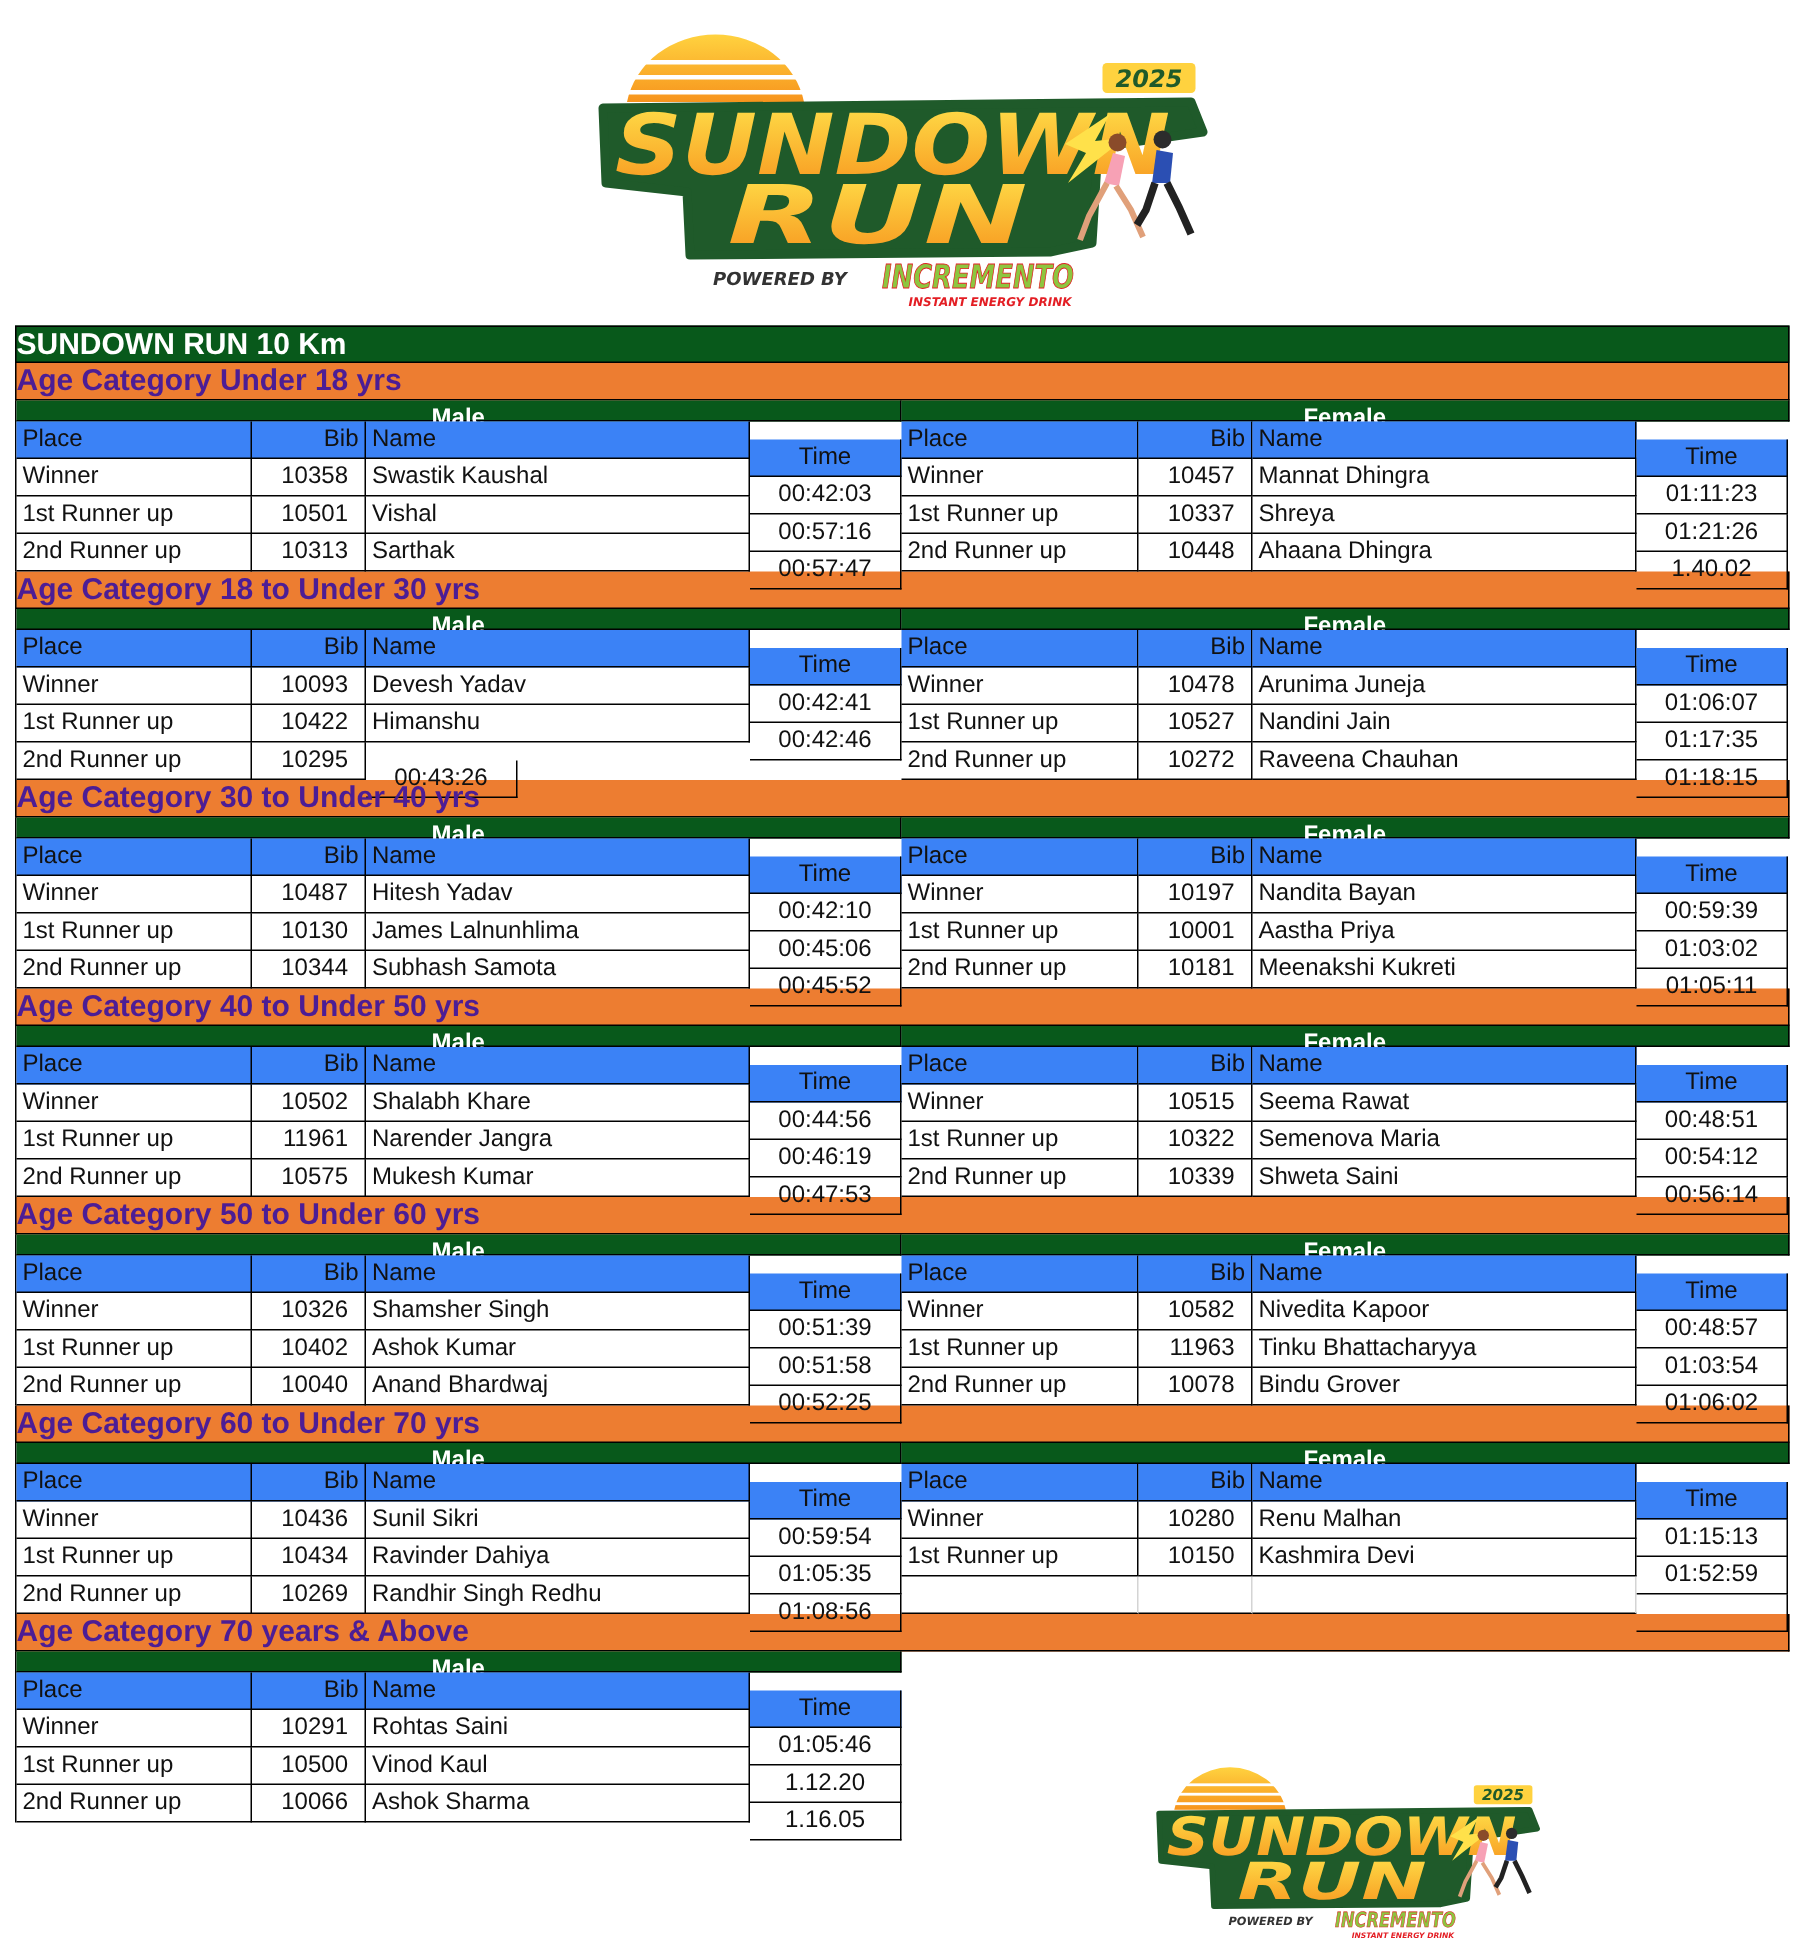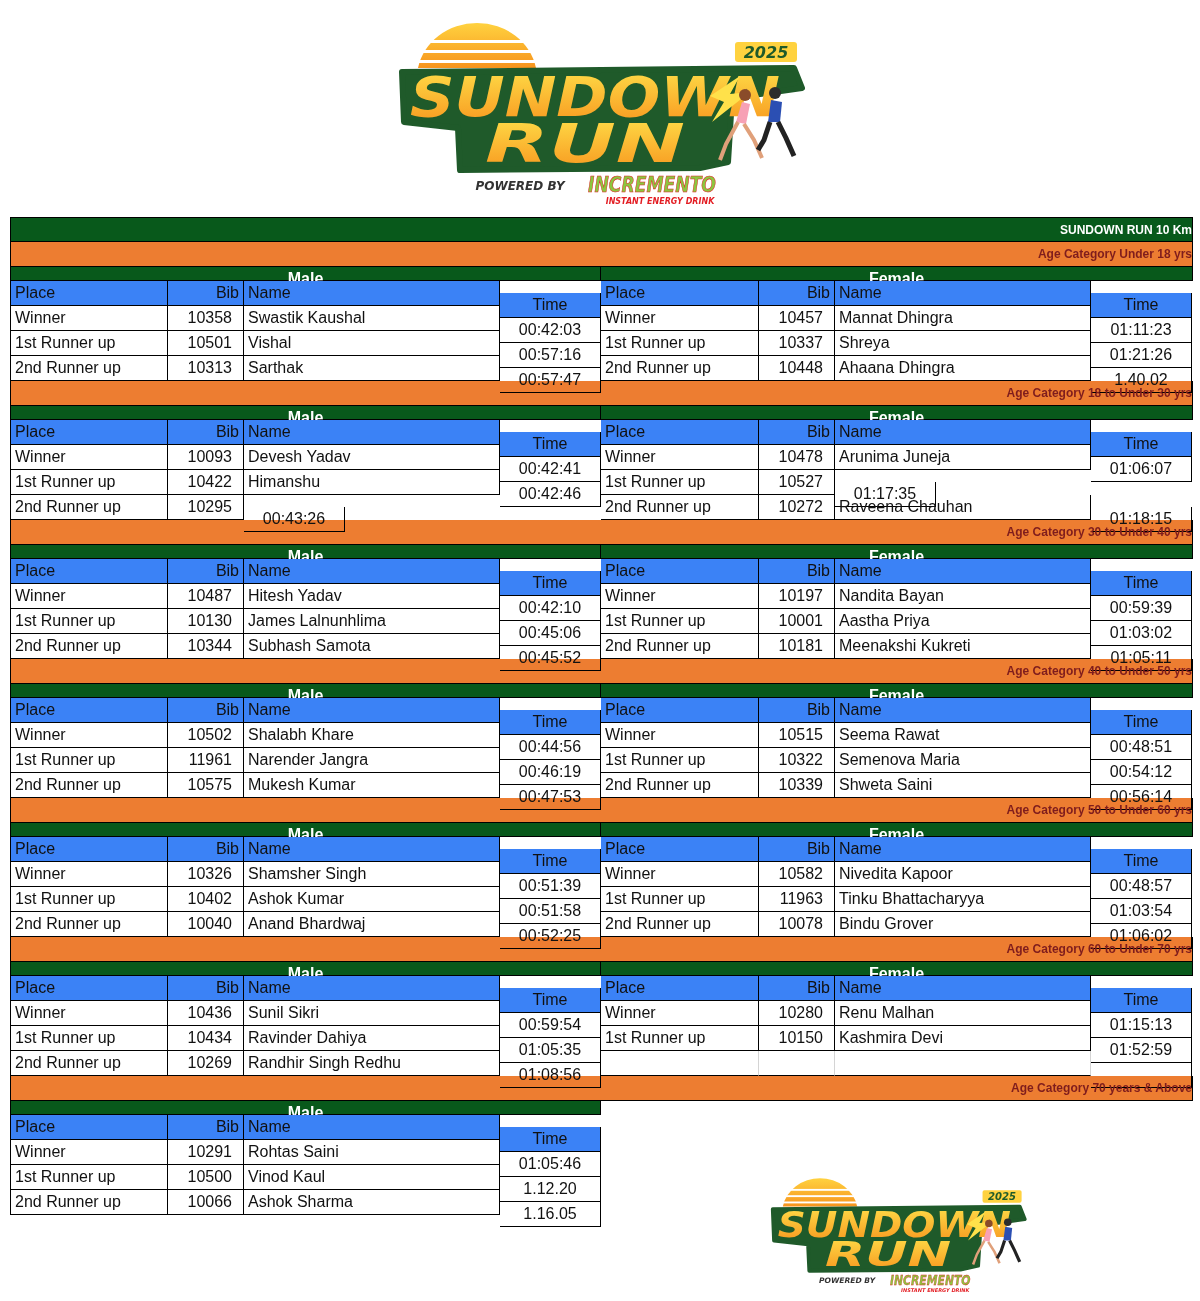--- a/index.html
+++ b/index.html
@@ -11,24 +11,24 @@
   .logo svg { display: block; width: 100%; height: 100%; }
   .logo-top { left: 390px; top: 10px; width: 420px; height: 200px; }
   .logo-bottom { left: 765px; top: 1170px; width: 265px; height: 126px; }
 
   
   .sheet { position: absolute; left: 10px; top: 217px; width: 1183px; }
   .row { display: flex; height: 25px; box-sizing: border-box; }
   .cell { box-sizing: border-box; height: 25px; line-height: 24px; font-size: 16px;
           color: #111; white-space: nowrap; overflow: hidden;
           border-right: 1px solid #000; border-bottom: 1px solid #000; padding: 0 4px; }
-  .band { width: 100%; text-align: right; font-weight: bold; font-size: 12px; line-height: 24px;
+  .band { width: 100%; text-align: left; font-weight: bold; font-size: 20px; line-height: 24px;
           border: 1px solid #000; border-top: 0; box-sizing: border-box; height: 25px; }
   .band.title { background: #08591b; color: #ffffff; border-top: 1px solid #000; }
-  .band.age { background: #ed7d31; color: #7f1d1d; }
+  .band.age { background: #ed7d31; color: #4c1d95; }
   .half { display: flex; flex-direction: column; }
   .half.left { width: 591px; border-left: 1px solid #000; box-sizing: border-box; }
   .half.right { width: 592px; }
   .gender { background: #08591b; color: #fff; font-weight: bold; text-align: center;
             border-right: 1px solid #000; border-bottom: 1px solid #000; box-sizing: border-box;
             height: 14px; line-height: 24px; font-size: 16px; }
   .hdr .cell { background: #3b82f6; }
   .c-place { width: 158px; }
   .c-bib { width: 76px; text-align: right; padding-right: 11px; }
   .c-name { width: 256px; }
@@ -181,20 +181,21 @@
           </div>
           <div class="row">
             <div class="cell c-place">Winner</div>
             <div class="cell c-bib">10478</div>
             <div class="cell c-name">Arunima Juneja</div>
             <div class="cell c-time">01:06:07</div>
           </div>
           <div class="row">
             <div class="cell c-place">1st Runner up</div>
             <div class="cell c-bib">10527</div>
+            <div class="cell c-name">Nandini Jain</div>
             <div class="cell c-time">01:17:35</div>
           </div>
           <div class="row">
             <div class="cell c-place">2nd Runner up</div>
             <div class="cell c-bib">10272</div>
             <div class="cell c-name">Raveena Chauhan</div>
             <div class="cell c-time">01:18:15</div>
           </div>
         </div>
       </div>

